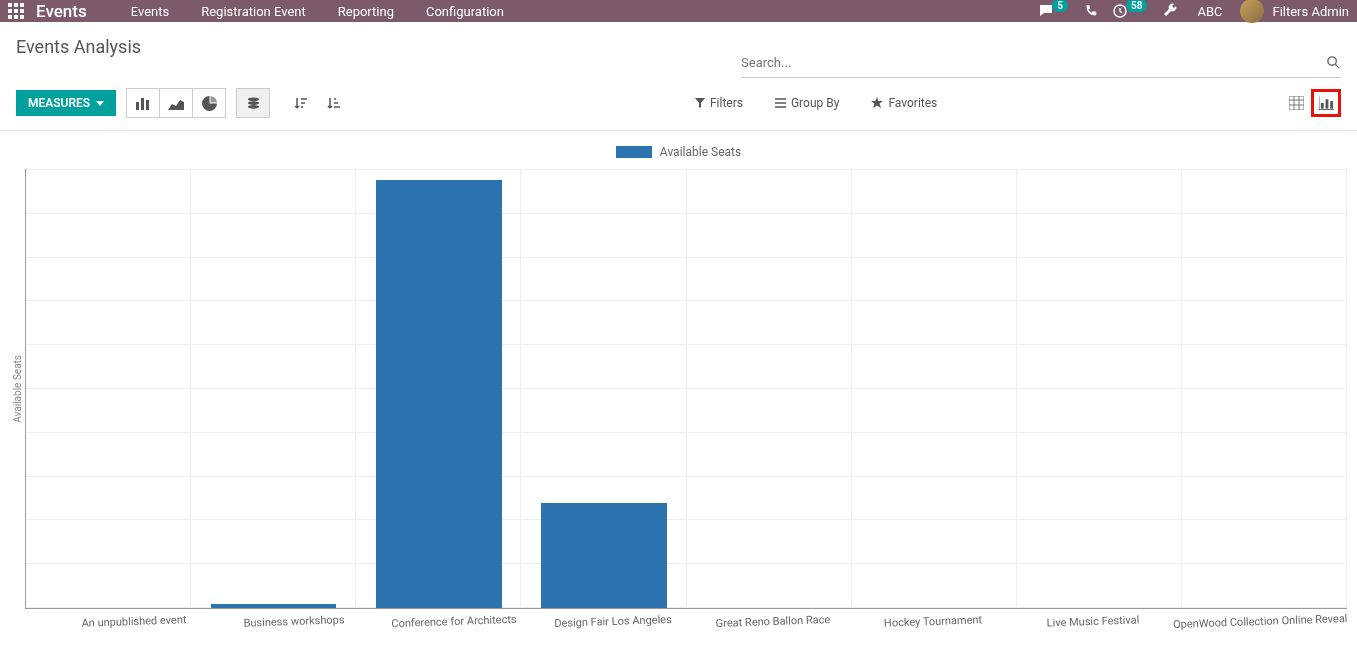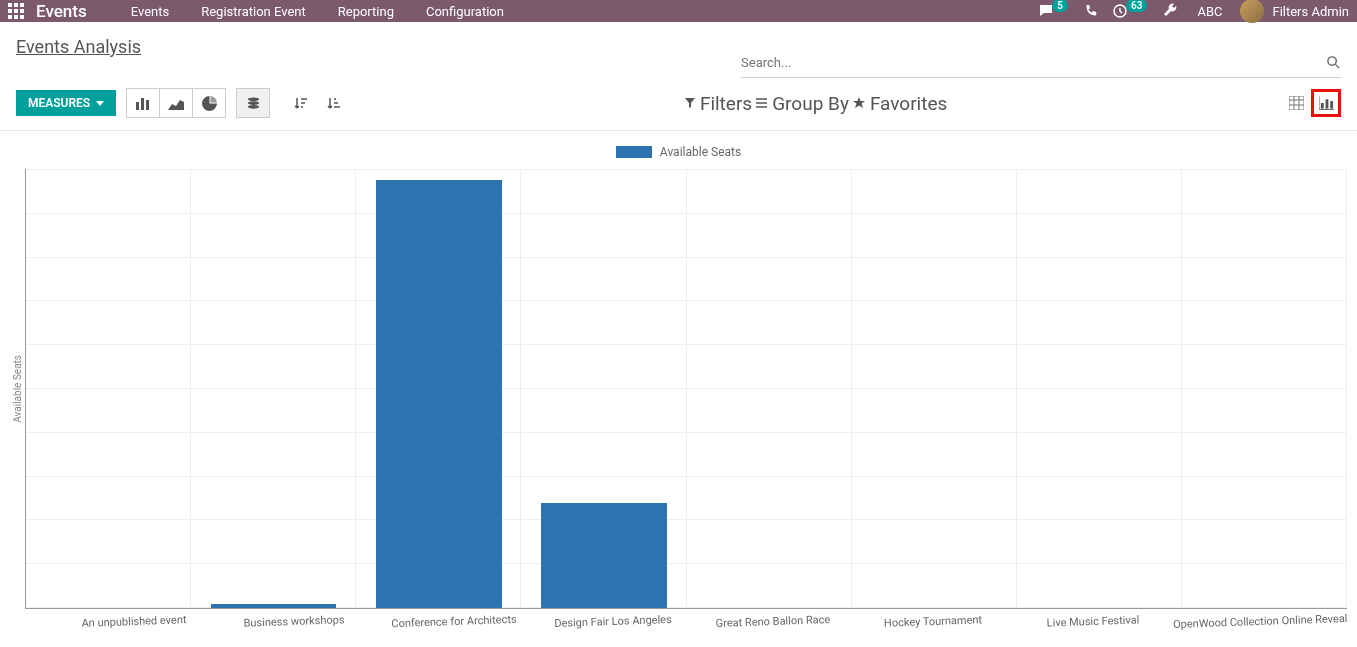--- a/index.html
+++ b/index.html
@@ -12,34 +12,34 @@
     .nav-links { display: flex; gap: 0; }
     .nav-link { padding: 0 16px; height: 34px; display: flex; align-items: center; color: #fff; cursor: pointer; font-size: 13px; }
     .nav-spacer { flex: 1; }
     .nav-right { display: flex; align-items: center; gap: 14px; }
     .nav-icon-wrap { position: relative; display: flex; align-items: center; cursor: pointer; }
     .badge { background: #00a09d; color: #fff; border-radius: 8px; font-size: 10px; padding: 1px 5px; font-weight: 600; position: relative; top: -6px; left: -2px; }
     .user { display: flex; align-items: center; gap: 8px; cursor: pointer; }
     .avatar { width: 24px; height: 24px; border-radius: 50%; background: linear-gradient(135deg,#c9a05c,#8b6d42); }
     
     .control-row { display: flex; align-items: flex-start; padding: 10px 16px 0; }
-    .page-title { font-size: 18px; color: #555; font-weight: 400; padding-top: 4px; text-decoration: underline; }
+    .page-title { font-size: 18px; color: #555; font-weight: 400; padding-top: 4px; }
     .spacer { flex: 1; }
     .search-wrap { flex: 1; max-width: 680px; border-bottom: 1px solid #ccc; display: flex; align-items: center; height: 30px; margin-top: 16px; }
     .search-input { flex: 1; border: none; outline: none; font-size: 13px; color: #666; background: transparent; }
     
     .toolbar-row { display: flex; align-items: center; padding: 10px 16px 12px; }
     .measures-btn { background: #00a09d; color: #fff; border: none; padding: 6px 12px; font-size: 12px; font-weight: 600; cursor: pointer; display: flex; align-items: center; gap: 6px; }
     .chart-types { display: flex; margin-left: 10px; gap: 0; }
     .chart-type-btn { border: 1px solid #ccc; background: #fff; width: 34px; height: 30px; display: flex; align-items: center; justify-content: center; cursor: pointer; margin-left: -1px; }
     .chart-type-btn.first { margin-left: 0; }
     .chart-type-btn.active { background: #f0f0f0; }
     .sort-btns { display: flex; margin-left: 14px; }
     
-    .filter-bar { display: flex; gap: 4px; align-items: flex-start; font-size: 19px; color: #555; }
+    .filter-bar { display: flex; gap: 32px; align-items: flex-start; font-size: 12px; color: #555; }
     .filter-item { display: flex; align-items: center; gap: 5px; cursor: pointer; }
     
     .view-switchers { display: flex; gap: 0; }
     .view-btn { border: 1px solid transparent; background: #fff; width: 30px; height: 28px; display: flex; align-items: center; justify-content: center; cursor: pointer; }
     .view-btn.highlighted { border: 3px solid #e8120b; padding: 2px; }
     
     .divider { border-top: 1px solid #e5e5e5; }
     
     .chart-area { padding: 10px 10px 20px; position: relative; }
     .legend { text-align: center; padding: 4px 0 8px; }
@@ -98,21 +98,21 @@
     <div class="nav-icon-wrap">
       <svg width="14" height="14" viewBox="0 0 16 16">
           <path fill="#fff" d="M3 1l3 0 1 4-2 1c1 2 2 3 4 4l1-2 4 1 0 3c0 1-1 1-1 1-6 0-10-4-10-10 0 0 0-2 0-2z"></path>
         </svg>
     </div>
     <div class="nav-icon-wrap">
       <svg width="16" height="16" viewBox="0 0 16 16">
           <circle cx="8" cy="8" r="6" fill="none" stroke="#fff" stroke-width="1.5"></circle>
           <path stroke="#fff" stroke-width="1.5" d="M8 5v3l2 2"></path>
         </svg>
-      <span class="badge">63</span>
+      <span class="badge">58</span>
     </div>
     <div class="nav-icon-wrap">
       <svg width="16" height="16" viewBox="0 0 16 16">
           <path fill="#fff" d="M13 3l-2 2-2-2 2-2c-2-1-4 0-5 2-1 1 0 3 0 3l-5 5 2 2 5-5s2 1 3 0c2-1 3-3 2-5z"></path>
         </svg>
     </div>
     <div class="nav-link" style="padding:0 4px">ABC</div>
     <div class="user">
       <div class="avatar"></div>
       <span>Filters Admin</span>

